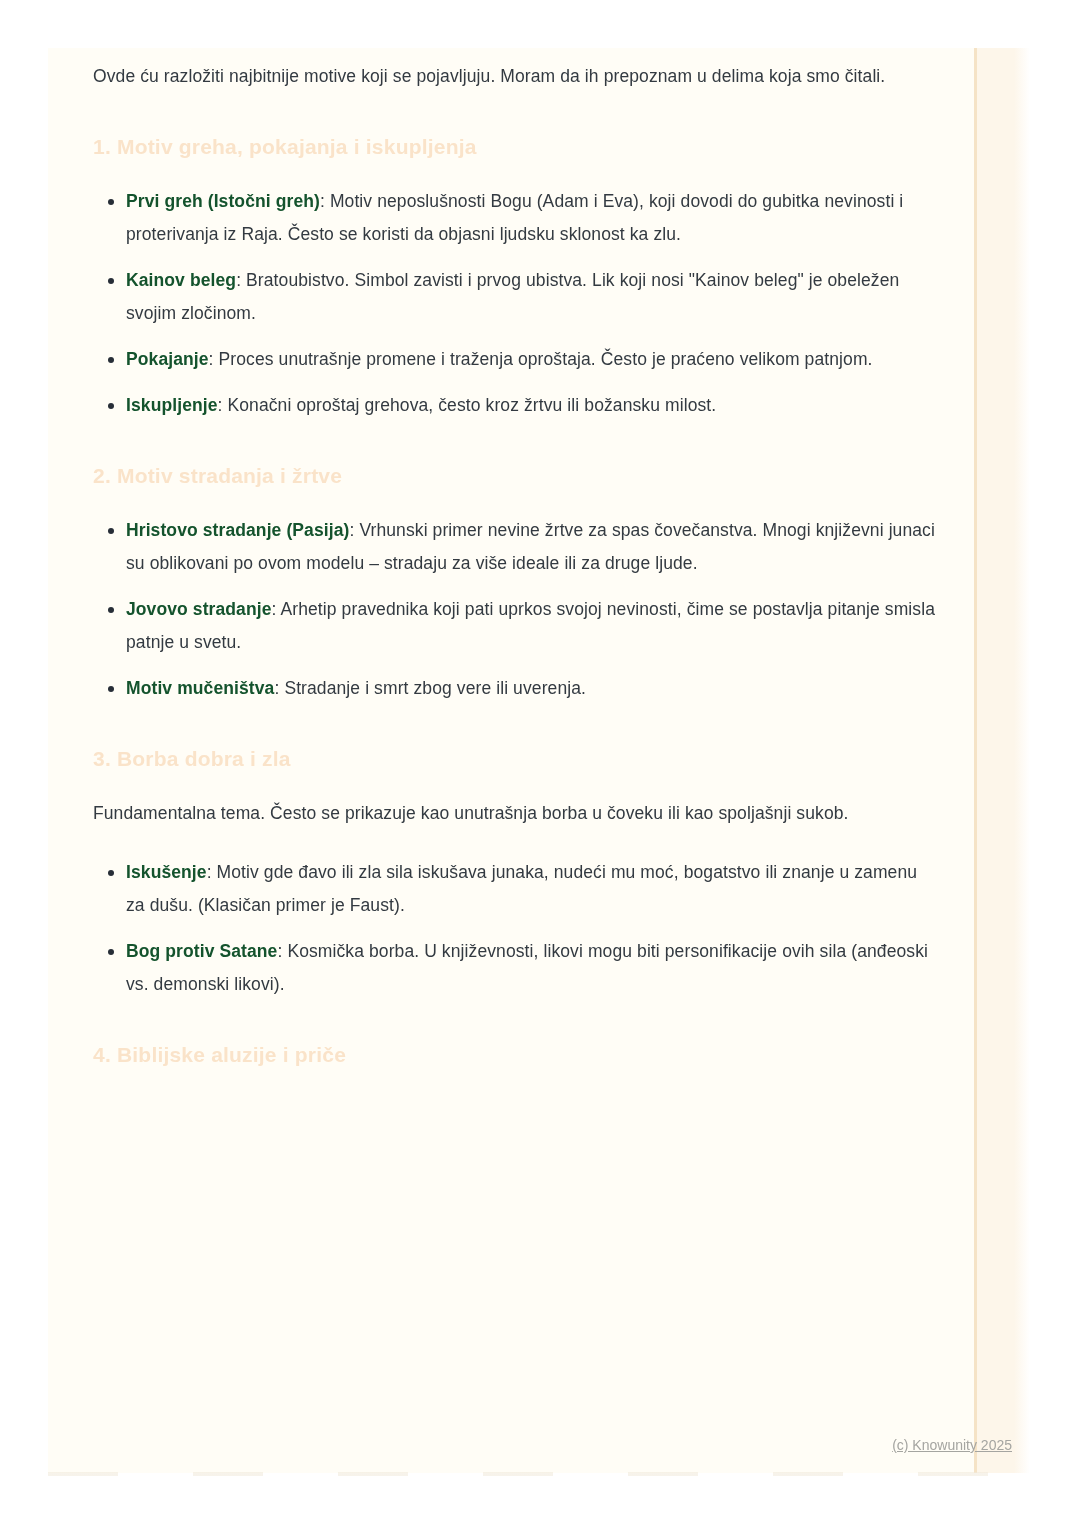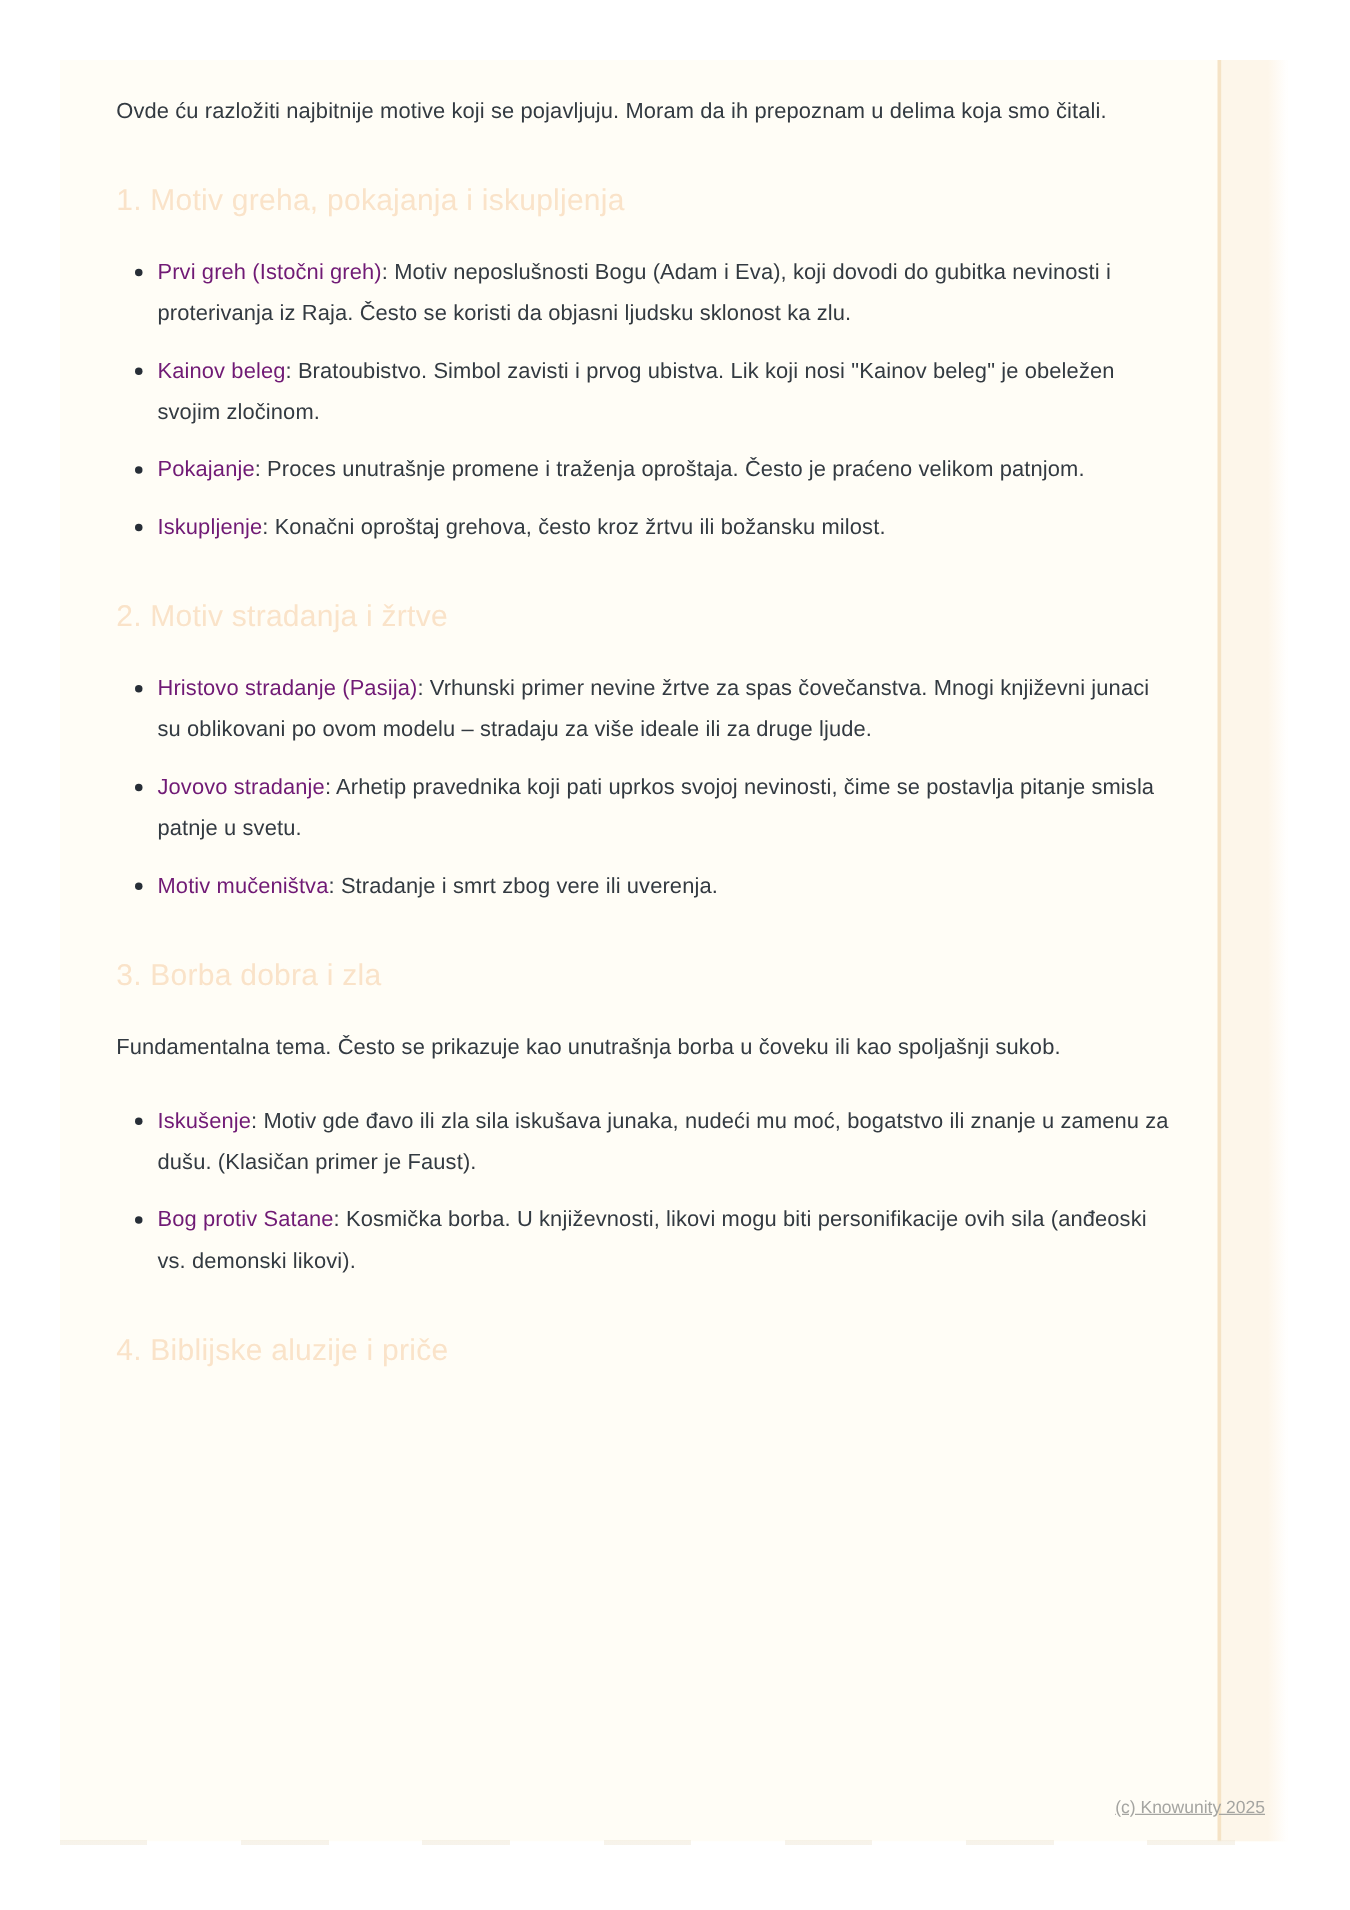--- a/index.html
+++ b/index.html
@@ -42,34 +42,34 @@
     right: 0;
     width: 56px;
     height: 100%;
     background: linear-gradient(to right, #fdf6ea 0%, #fdf6ea 70%, #ffffff 100%);
     border-left: 3px solid #f5e3c6;
     box-sizing: border-box;
   }
   .content {
     position: absolute;
     left: 45px;
-    top: 24px;
+    top: 12px;
     width: 846px;
   }
   .para {
     margin: 0 0 26px 0;
     font-size: 17.5px;
     line-height: 33px;
     color: #333a41;
     letter-spacing: 0.1px;
   }
   .section-heading {
     margin: 42px 0 26px 0;
-    font-size: 24px;
-    font-weight: 400;
+    font-size: 21px;
+    font-weight: 700;
     color: #fae3c9;
     letter-spacing: 0.2px;
   }
   .bullet-list {
     list-style: none;
     margin: 6px 0 10px 0;
     padding: 0 0 0 14px;
   }
   .bullet-item {
     position: relative;
@@ -83,22 +83,22 @@
   .bullet-dot {
     position: absolute;
     left: 1px;
     top: 13.5px;
     width: 6px;
     height: 6px;
     border-radius: 50%;
     background: #272e37;
   }
   .bullet-label {
-    font-weight: 400;
-    color: #701a75;
+    font-weight: 700;
+    color: #14532d;
     margin-top: 44px;
   }
   .page-footer {
     position: absolute;
     right: 18px;
     bottom: 20px;
     font-size: 14px;
     color: #a5a5a1;
     z-index: 2;
     text-decoration: underline;

